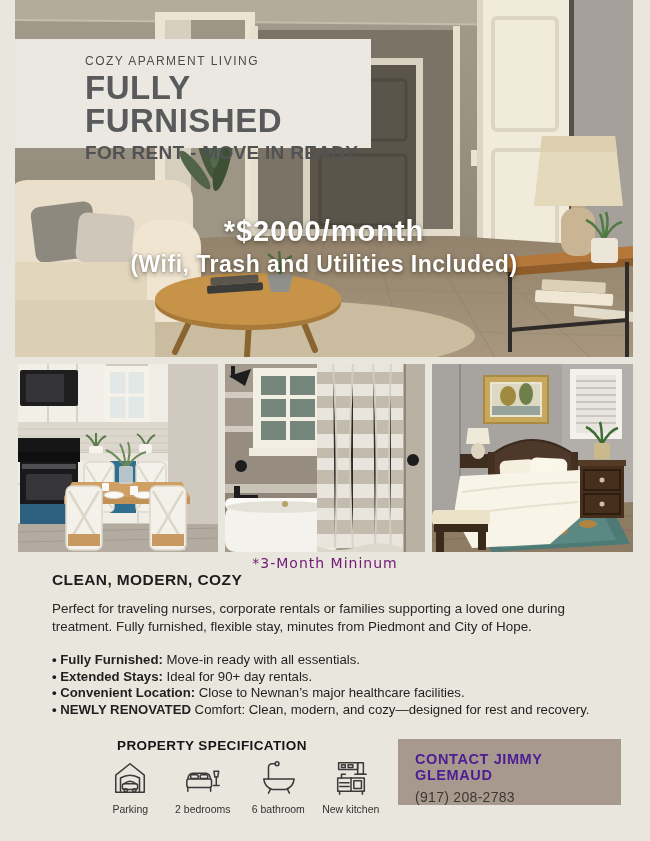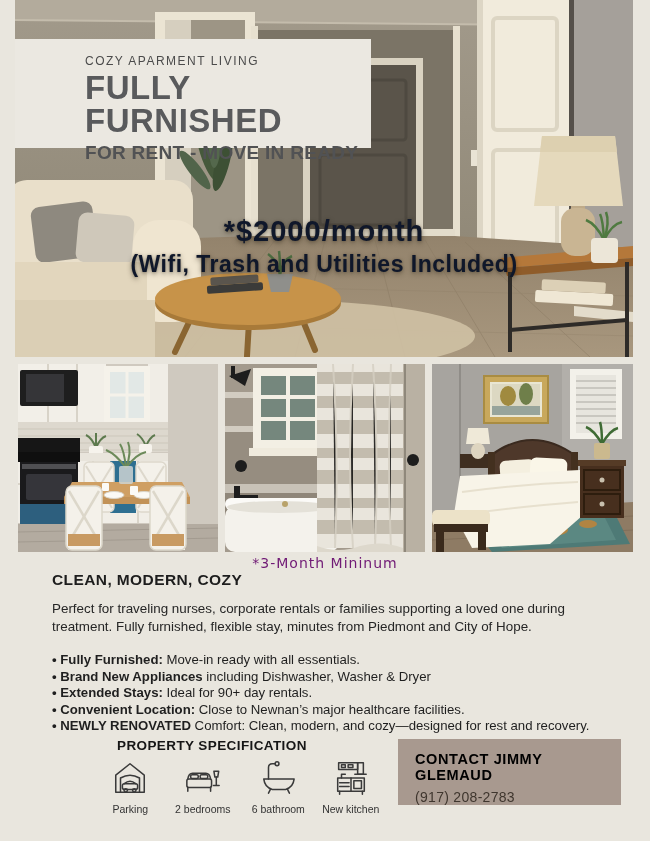--- a/index.html
+++ b/index.html
@@ -6,21 +6,21 @@
   body{width:650px;height:841px;font-family:"Liberation Sans",sans-serif;}
   .page{position:relative;width:650px;height:841px;background:#e9e6de;overflow:hidden;}
 
   
   .hero{position:absolute;left:15px;top:0;width:618px;height:357px;overflow:hidden;background:#8d8575;}
   .hero svg{position:absolute;left:0;top:0;}
   .hero-card{position:absolute;left:0;top:39px;width:356px;height:109px;background:#ebe8e1;box-sizing:border-box;padding:15px 0 0 70px;}
   .eyebrow{font-size:12px;letter-spacing:1.5px;color:#4b4b4b;font-weight:500;}
   .hero-title{font-size:33px;font-weight:800;color:#595a5c;letter-spacing:.5px;margin:3px 0 5px 0;line-height:1;}
   .hero-sub{font-size:19px;font-weight:800;color:#515254;letter-spacing:.3px;}
-  .price{position:absolute;left:0;top:215px;width:100%;text-align:center;color:#0f172a;font-weight:800;
+  .price{position:absolute;left:0;top:215px;width:100%;text-align:center;color:#ffffff;font-weight:800;
          text-shadow:0 2px 5px rgba(55,45,30,.55), 0 0 2px rgba(55,45,30,.35);}
   .price-main{font-size:29px;letter-spacing:1px;}
   .price-sub{font-size:23px;letter-spacing:.5px;margin-top:3px;}
 
   
   .gallery{position:absolute;left:18px;top:364px;width:615px;height:188px;display:flex;gap:7px;}
   .photo{height:188px;overflow:hidden;background:#b9b2a6;}
   .photo svg{display:block;}
   .gallery-note{position:absolute;left:0;top:555px;width:650px;text-align:center;
                 font-family:"DejaVu Sans",sans-serif;font-size:14px;font-weight:500;
@@ -39,21 +39,21 @@
   .specs-heading{font-size:13.5px;font-weight:800;letter-spacing:.4px;color:#161616;margin-left:19px;}
   .spec-items{display:flex;margin-top:6px;}
   .spec-item{display:flex;flex-direction:column;align-items:center;}
   .spec-item .icon{height:38px;display:flex;align-items:flex-end;}
   .spec-label{font-size:10.5px;color:#333;margin-top:6px;white-space:nowrap;}
   .si-1{width:66px;} .si-2{width:82px;} .si-3{width:72px;} .si-4{width:76px;}
 
   
   .contact{position:absolute;left:398px;top:739px;width:223px;height:66px;background:#a8998f;
            box-sizing:border-box;padding:12px 0 0 17px;}
-  .contact-heading{font-size:14.5px;font-weight:800;letter-spacing:.6px;color:#000000;}
+  .contact-heading{font-size:14.5px;font-weight:800;letter-spacing:.6px;color:#4c1d95;}
   .contact-phone{font-size:14px;color:#3f362e;margin-top:6px;letter-spacing:.3px;}
 </style>
 </head>
 <body>
 
 <div class="page">
 
   <section class="hero">
     <svg viewBox="0 0 618 357" width="618" height="357">
       <defs>
@@ -406,21 +406,20 @@
     </figure>
   </section>
 
   <div class="gallery-note">*3-Month Mininum</div>
 
   <section class="about">
     <h2>CLEAN, MODERN, COZY</h2>
     <p>Perfect for traveling nurses, corporate rentals or families supporting a loved one during treatment. Fully furnished, flexible stay, minutes from Piedmont and City of Hope.</p>
     <ul>
       <li><b>Fully Furnished:</b><span> Move-in ready with all essentials.</span></li>
-      <li><b>Brand New Appliances</b><span> including Dishwasher, Washer &amp; Dryer</span></li>
       <li><b>Extended Stays:</b><span> Ideal for 90+ day rentals.</span></li>
       <li><b>Convenient Location:</b><span> Close to Newnan’s major healthcare facilities.</span></li>
       <li><b>NEWLY RENOVATED</b><span> Comfort: Clean, modern, and cozy—designed for rest and recovery.</span></li>
     </ul>
   </section>
 
   <section class="specs">
     <div class="specs-heading">PROPERTY SPECIFICATION</div>
     <div class="spec-items">
 

